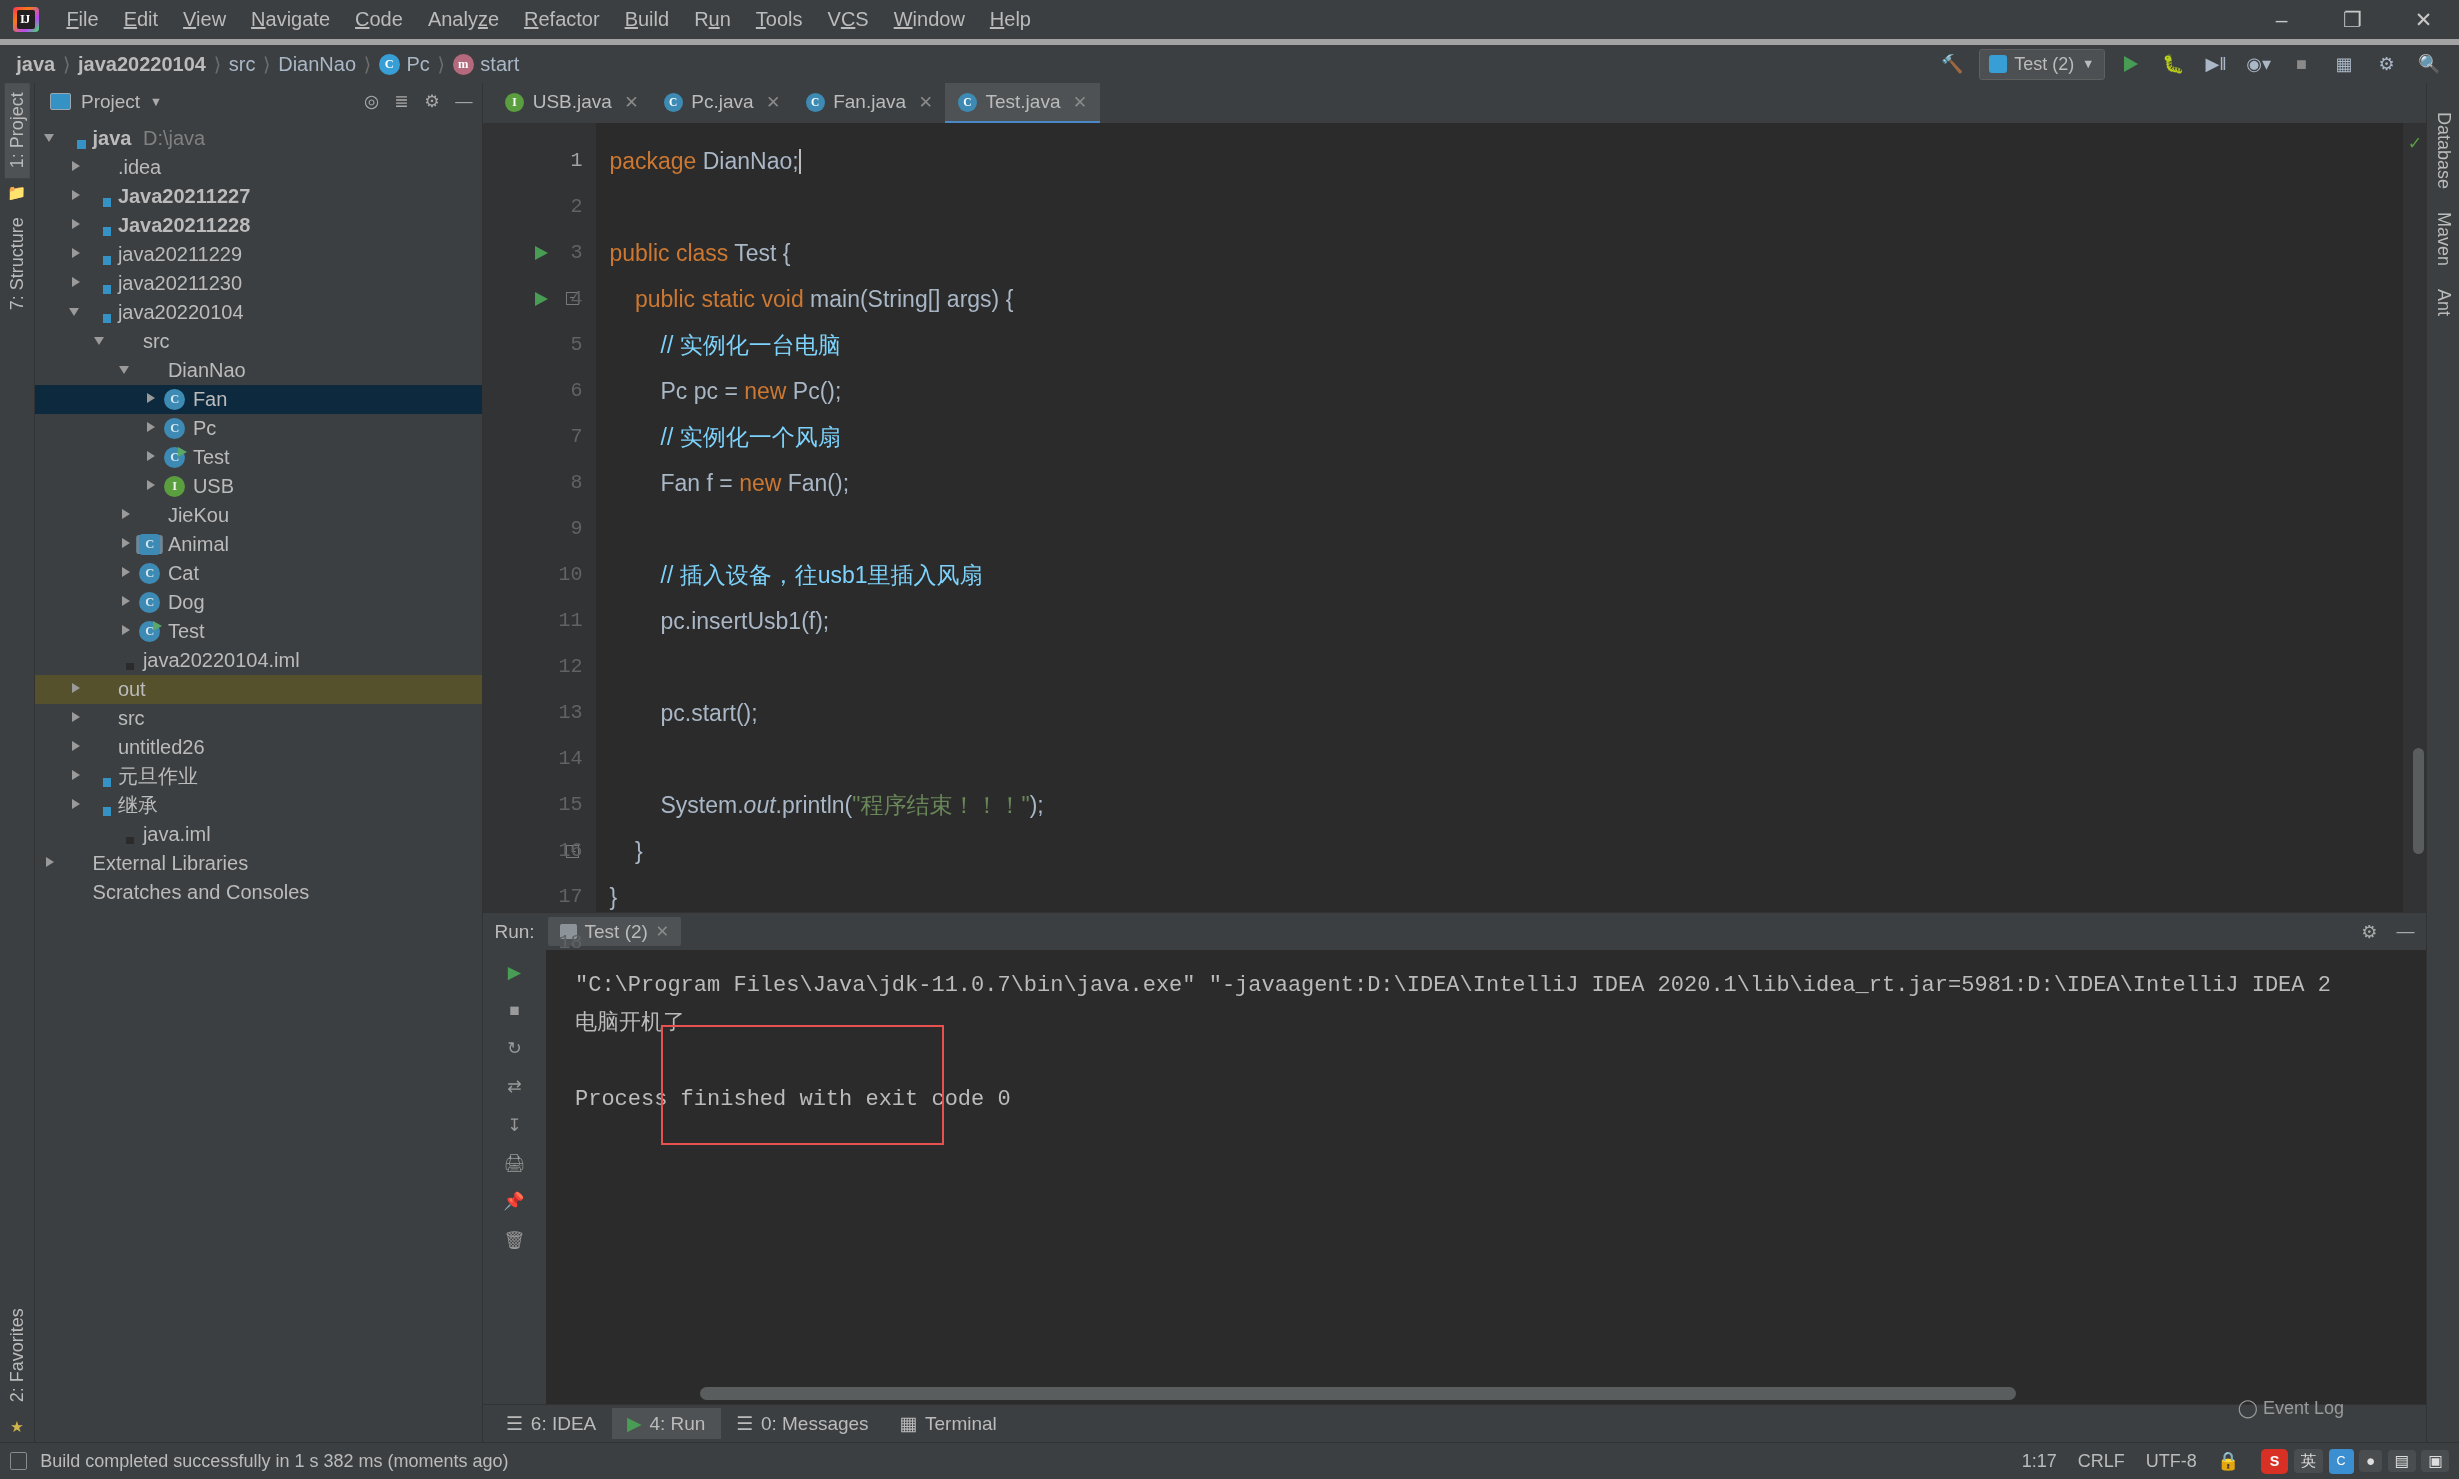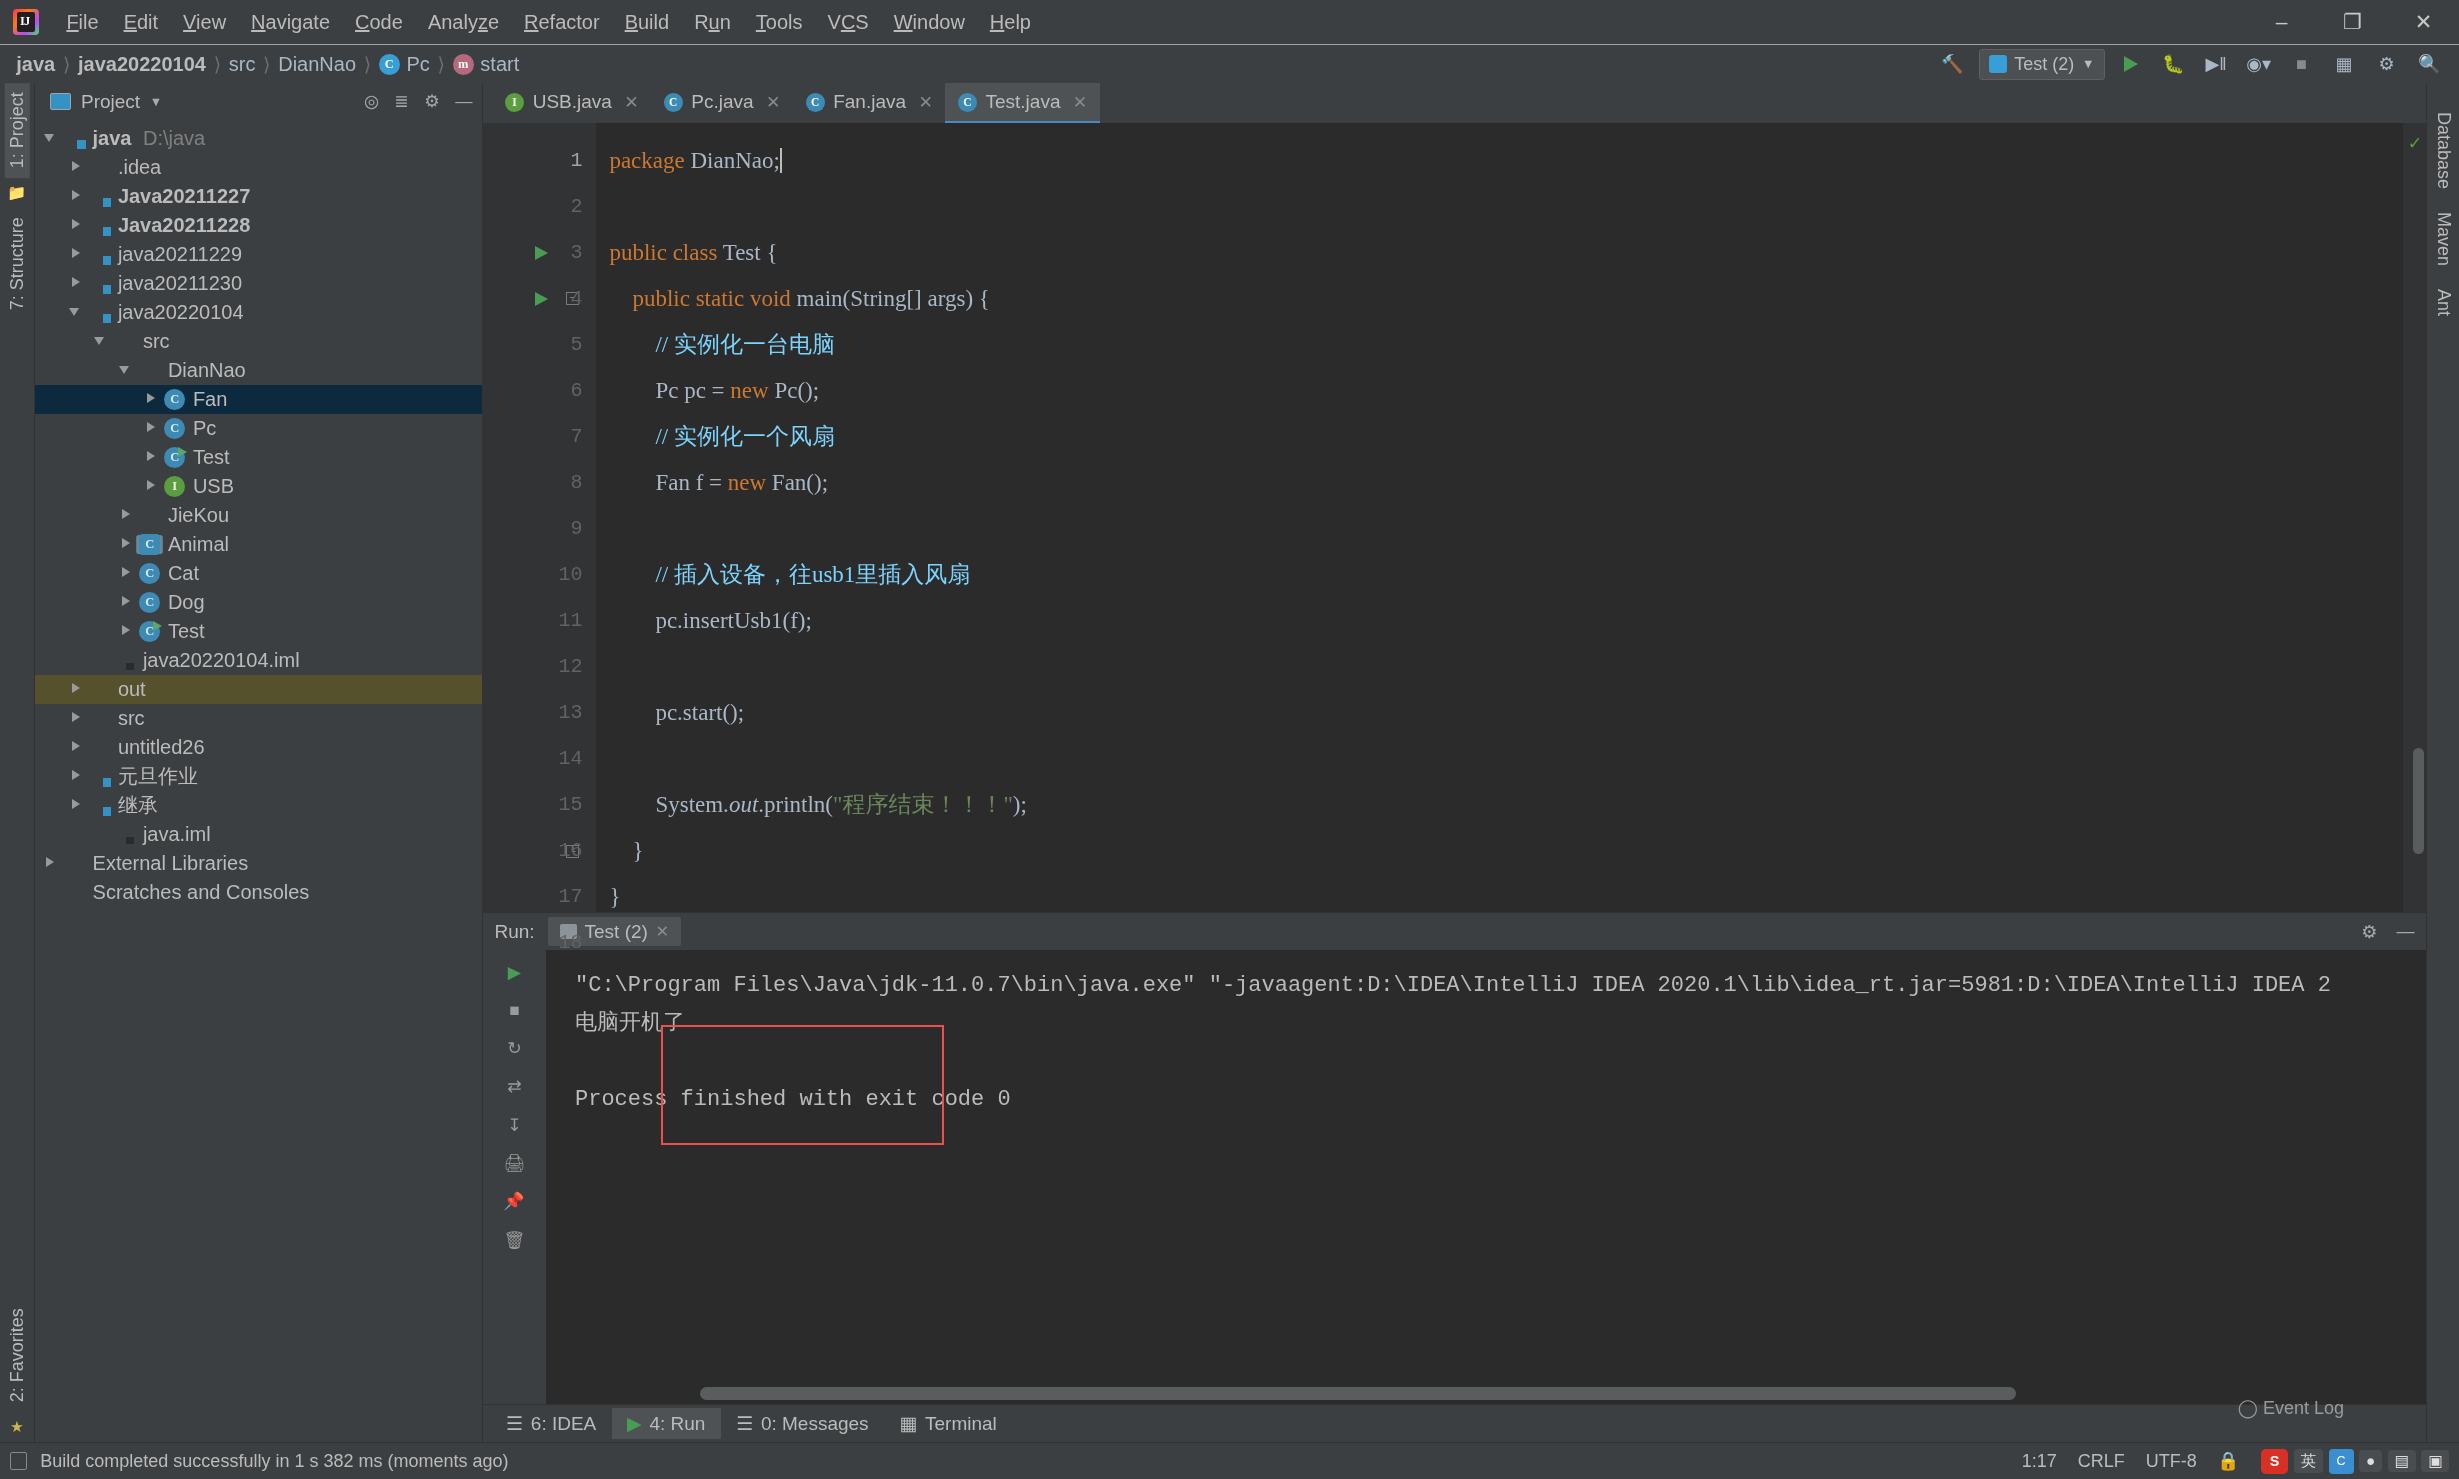--- a/index.html
+++ b/index.html
@@ -6,21 +6,21 @@
   html,body { width:2459px; height:1479px; overflow:hidden; }
   body {
     font-family: "Liberation Sans", sans-serif;
     background:#3c3f41; color:#bbbbbb;
     font-size:20px; -webkit-font-smoothing:antialiased;
   }
   .app { width:2459px; height:1479px; display:flex; flex-direction:column; background:#3c3f41; }
 
   
   .titlebar { height:45px; background:#3c3f41; display:flex; align-items:center;
-              position:relative; flex:0 0 45px; border-bottom:1px solid #a3a3a3; }
+              position:relative; flex:0 0 45px; border-bottom:6px solid #a3a3a3; }
   .ij-logo { width:29px; height:29px; margin:0 13.4px 0 11.5px; position:relative; flex:0 0 29px; }
   .ij-logo .sq { position:absolute; inset:1.9px; border-radius:3.8px;
      background:linear-gradient(135deg,#fe315d 0%,#f97a12 32%,#b74af7 70%,#3bea62 100%); }
   .ij-logo .inner { position:absolute; left:5.8px; top:4.8px; right:5.8px; bottom:4.8px;
      background:#231f20; border-radius:1.9px; }
   .ij-logo .ij { position:absolute; left:8.6px; top:6.7px; color:#fff; font-size:12.5px;
      font-weight:bold; font-family:"Liberation Serif",serif; letter-spacing:-1px;}
   .menu { display:flex; align-items:center; gap:0px; }
   .menu .mi { padding:4.8px 12.5px; color:#bbbbbb; font-size:20px; white-space:nowrap; cursor:default;}
   .menu .mi u { text-decoration:underline; }
@@ -125,21 +125,21 @@
   .tico.cls{background:#3d8bb5;} .tico.iface{background:#5a9e3f;}
   .edbody { flex:1; display:flex; min-height:0; position:relative; }
   .gutter { width:113px; background:#313335; flex:0 0 113px; padding-top:15.4px; position:relative;}
   .gln { height:46px; text-align:right; padding-right:13.4px; color:#606366; font-size:20px;
          font-family:"Liberation Mono", monospace; line-height:46px; position:relative;}
   .gln.cur { color:#a4a3a3; }
   .gutter .grun { position:absolute; left:52px; width:0;height:0;
       border-left:13.4px solid #499c54; border-top:7.7px solid transparent; border-bottom:7.7px solid transparent;}
   .gutter .gfold { position:absolute; left:83px; width:12.5px;height:12.5px; border:1px solid #787878;
       color:#9a9a9a; font-size:9.6px; line-height:10.6px; text-align:center; }
-  .code { flex:1; padding:15.4px 0 0 13.4px; font-family:Liberation Serif, serif;
+  .code { flex:1; padding:15.4px 0 0 13.4px; font-family:Liberation Sans, sans-serif;
           font-size:23px; line-height:46px; color:#a9b7c6; white-space:pre; overflow:hidden;
           position:relative; }
   .kw { color:#cc7832; } .str { color:#6a8759; } .cmt { color:#7dd3fc; }
   .cls2 { color:#a9b7c6; } .ital { color:#a9b7c6; font-style:italic; }
   .caret { display:inline-block; width:1.9px; height:25px; background:#bbbbbb;
            vertical-align:-4.8px; }
   .edright { width:23px; background:#313335; flex:0 0 23px; position:relative; }
   .edright .ok { position:absolute; top:9.6px; left:4.8px; color:#5a9e3f; font-size:17.3px; }
   .edscroll { position:absolute; right:1.9px; bottom:58px; width:11.5px; height:106px;
               background:#5a5d5e; border-radius:5.8px; }

